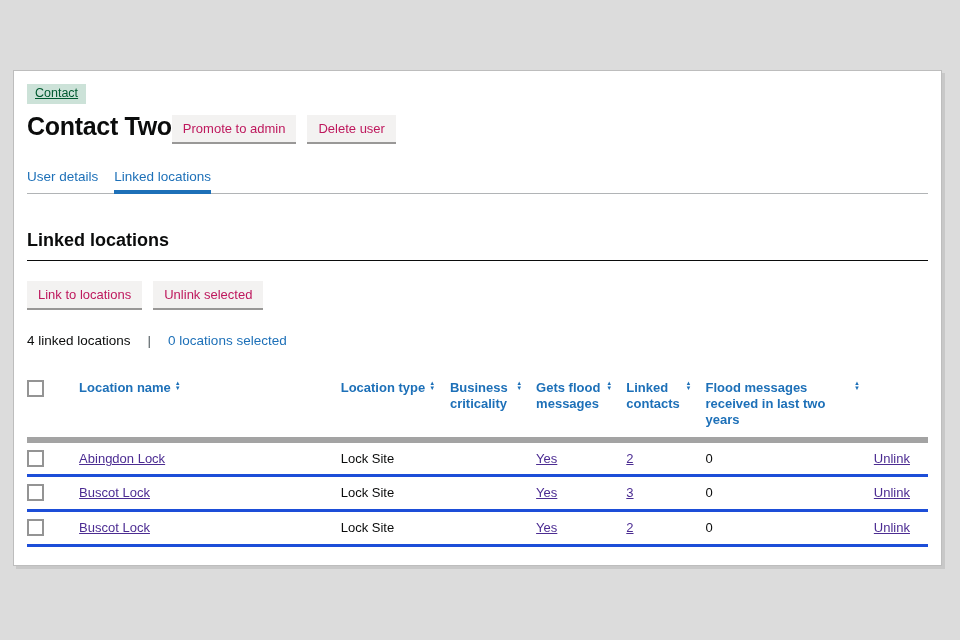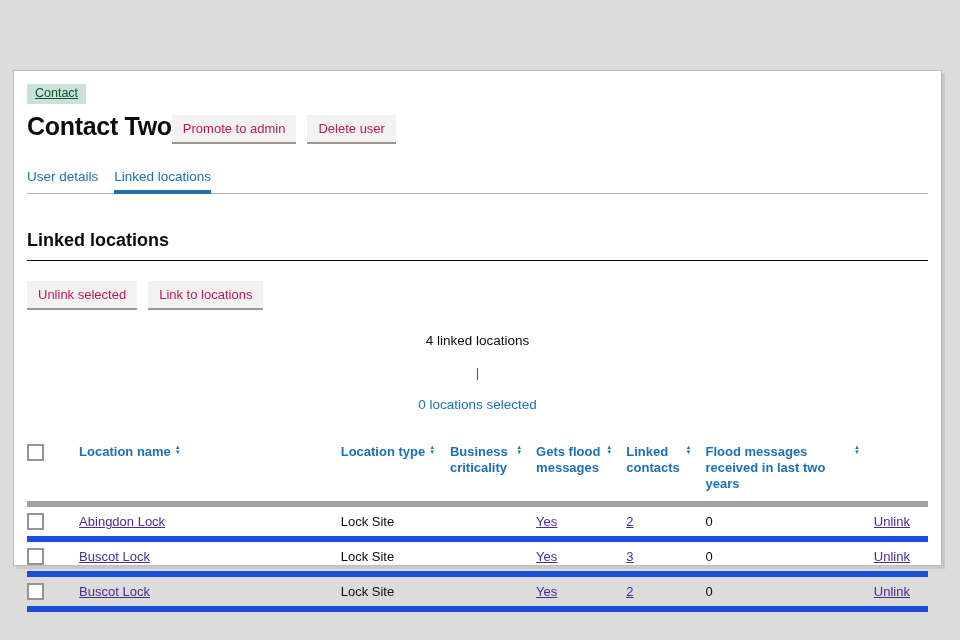--- a/index.html
+++ b/index.html
@@ -88,21 +88,20 @@
     border-top:1px solid #0b0c0c;
     margin-top:9px;
   }
   .action-buttons { display:flex; gap:11px; margin-top:20px; }
   .summary {
     margin-top:25px;
     font-size:13.5px;
     display:flex;
     align-items:center;
     gap:17px;
-    flex-direction:column;
   }
   .summary .count { color:#0b0c0c; }
   .summary .sep { color:#505a5f; }
   .summary .selected { color:#1d70b8; text-decoration:none; cursor:pointer; }
   
   table.locations {
     margin-top:26px;
     width:100%;
     border-collapse:collapse;
     table-layout:fixed;
@@ -119,21 +118,21 @@
   th, td { text-align:left; padding-right:14px; }
   thead th {
     vertical-align:top;
     padding-top:6px;
     padding-bottom:9px;
     border-bottom:6px solid #a3a3a3;
   }
   tbody td {
     height:35px;
     vertical-align:middle;
-    border-bottom:6px solid #1d4ed8;
+    border-bottom:3px solid #1d4ed8;
     padding-top:2px; padding-bottom:2px;
   }
   .th-inner {
     display:flex;
     align-items:flex-start;
     color:#1d70b8;
     font-weight:700;
     line-height:1.25;
     cursor:pointer;
   }
@@ -180,22 +179,22 @@
 
   <nav class="tabs">
     <a class="tab">User details</a>
     <a class="tab active">Linked locations</a>
   </nav>
 
   <h2 class="section-heading">Linked locations</h2>
   <hr class="section-rule">
 
   <div class="action-buttons">
+    <button class="btn">Link to locations</button>
     <button class="btn">Unlink selected</button>
-    <button class="btn">Link to locations</button>
   </div>
 
   <div class="summary">
     <span class="count">4 linked locations</span>
     <span class="sep">|</span>
     <a class="selected">0 locations selected</a>
   </div>
 
   <table class="locations">
     <colgroup>

